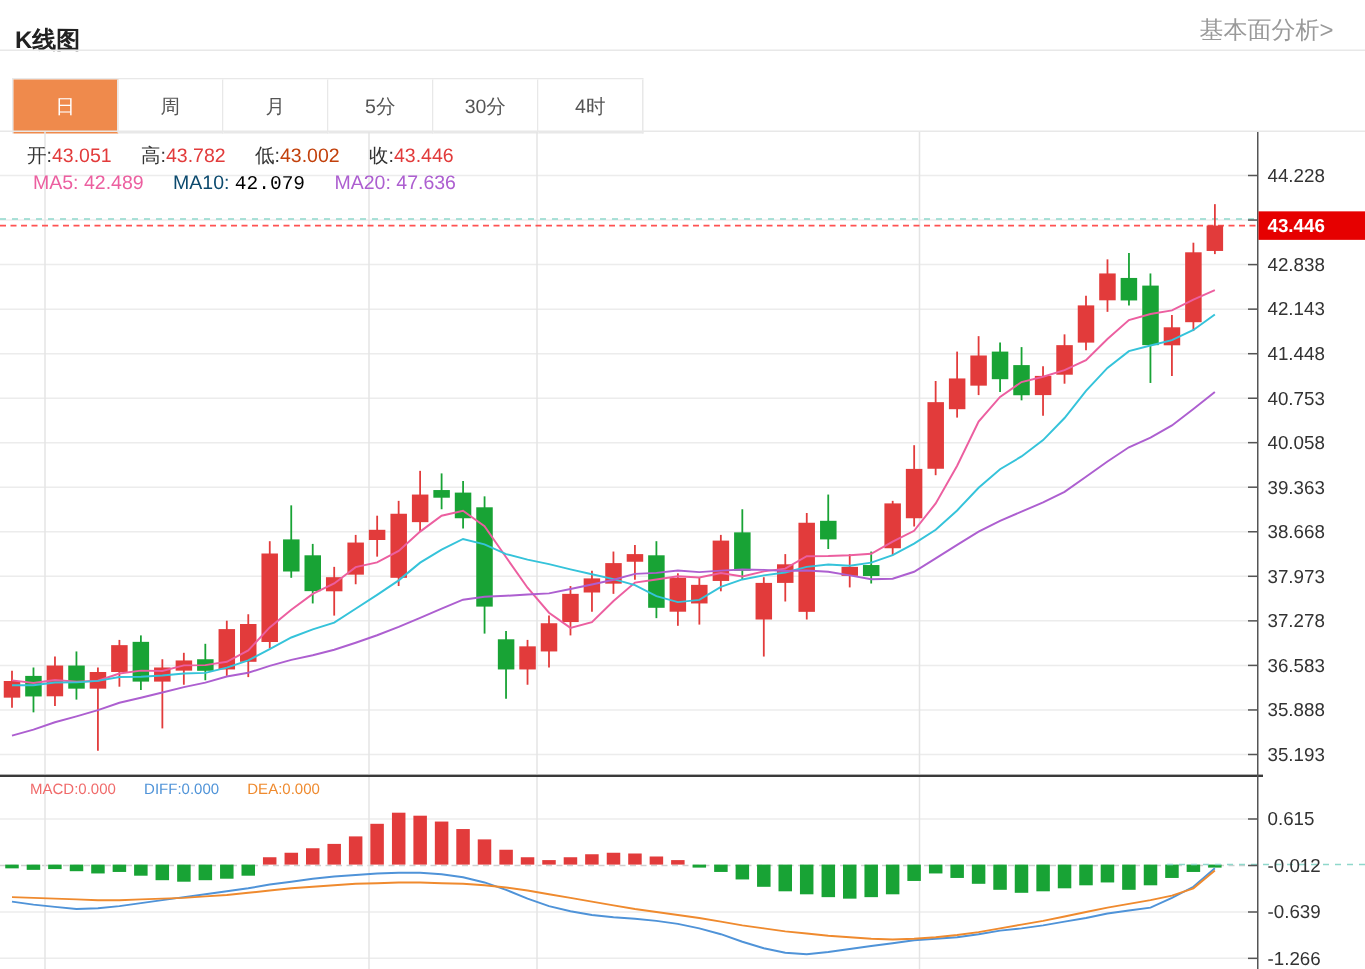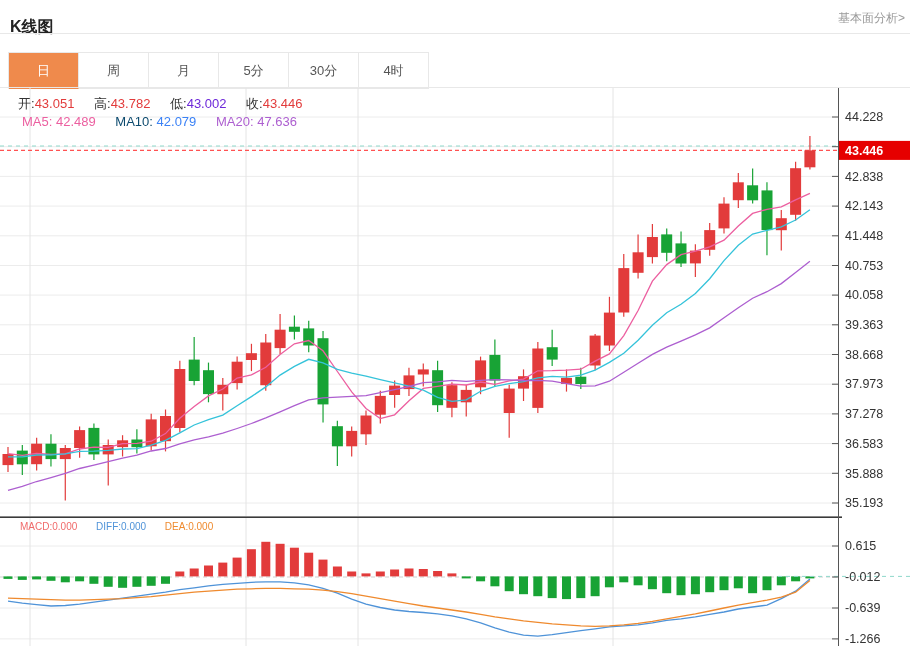--- a/index.html
+++ b/index.html
@@ -1,19 +1,19 @@
 <!DOCTYPE html>
 <html><head>
 <meta charset="utf-8">
 <style>
   html,body{margin:0;padding:0;background:#fff;}
   .page{position:relative;width:910px;height:646px;background:#fff;overflow:hidden;
         font-family:"Liberation Sans","DejaVu Sans",sans-serif;}
   .page-title{position:absolute;left:10px;top:17px;font-size:16px;font-weight:bold;color:#222;}
-  .fund-link{position:absolute;right:5px;top:10px;font-size:12px;color:#999;cursor:pointer;}
+  .fund-link{position:absolute;right:21px;top:10px;font-size:16px;color:#999;cursor:pointer;}
   .title-divider{position:absolute;left:0;top:33px;width:910px;border-top:1px solid #e8e8e8;}
   .tabbar{position:absolute;left:8px;top:52px;display:flex;border-top:1px solid #e8e8e8;border-left:1px solid #e8e8e8;}
   .tab{width:69px;height:35px;line-height:35px;text-align:center;font-size:13px;color:#555;
        background:#fff;border-right:1px solid #e8e8e8;border-bottom:1px solid #e8e8e8;cursor:pointer;}
   .tab.active{color:#fff;border-bottom-color:transparent;}
   .tab-bottom-line{position:absolute;left:0;top:87px;width:910px;border-top:1px solid #e8e8e8;}
   .overlay-row{position:absolute;font-size:13px;white-space:nowrap;z-index:5;}
   .ohlc-row{left:18px;top:95px;}
   .ma-row{left:22px;top:114px;}
   .macd-row{left:20px;top:521px;font-size:10px;}
@@ -299,27 +299,27 @@
         <line x1="832" y1="90.0" x2="838" y2="90.0" stroke="#555555" stroke-width="1"></line>
         <text x="845" y="94.2">-0.639</text>
         <line x1="832" y1="120.9" x2="838" y2="120.9" stroke="#555555" stroke-width="1"></line>
         <text x="845" y="125.1">-1.266</text>
       </g>
     </svg>
 
   <div class="overlay-row ohlc-row">
     <span class="lab">开:</span><span class="val" style="color: rgb(226, 59, 59);">43.051</span><span class="sp"></span>
     <span class="lab">高:</span><span class="val" style="color: rgb(226, 59, 59);">43.782</span><span class="sp"></span>
-    <span class="lab">低:</span><span class="val" style="color: #6d28d9;">43.002</span><span class="sp"></span>
+    <span class="lab">低:</span><span class="val" style="color: #c2410c;">43.002</span><span class="sp"></span>
     <span class="lab">收:</span><span class="val" style="color: rgb(226, 59, 59);">43.446</span>
   </div>
 
   <div class="overlay-row ma-row">
     <span id="ma5L" style="color: rgb(236, 95, 160);">MA5:</span> <span id="ma5V" style="color: rgb(236, 95, 160);">42.489</span><span class="sp"></span>
-    <span id="ma10L" style="color: #0c4a6e;">MA10:</span> <span id="ma10V" style="color: #3b82f6;">42.079</span><span class="sp"></span>
+    <span id="ma10L" style="color: #0c4a6e;">MA10:</span> <span id="ma10V" style="color: #000000; font-family: Liberation Mono, monospace;">42.079</span><span class="sp"></span>
     <span id="ma20L" style="color: rgb(173, 95, 208);">MA20:</span> <span id="ma20V" style="color: rgb(173, 95, 208);">47.636</span>
   </div>
 
   <div class="overlay-row macd-row">
     <span id="macdL" style="color: rgb(240, 106, 106);">MACD:</span><span id="macdV" style="color: rgb(240, 106, 106);">0.000</span><span class="sp"></span>
     <span id="diffL" style="color: rgb(79, 147, 216);">DIFF:</span><span id="diffV" style="color: rgb(79, 147, 216);">0.000</span><span class="sp"></span>
     <span id="deaL" style="color: rgb(239, 138, 46);">DEA:</span><span id="deaV" style="color: rgb(239, 138, 46);">0.000</span>
   </div>
 </div>
 

